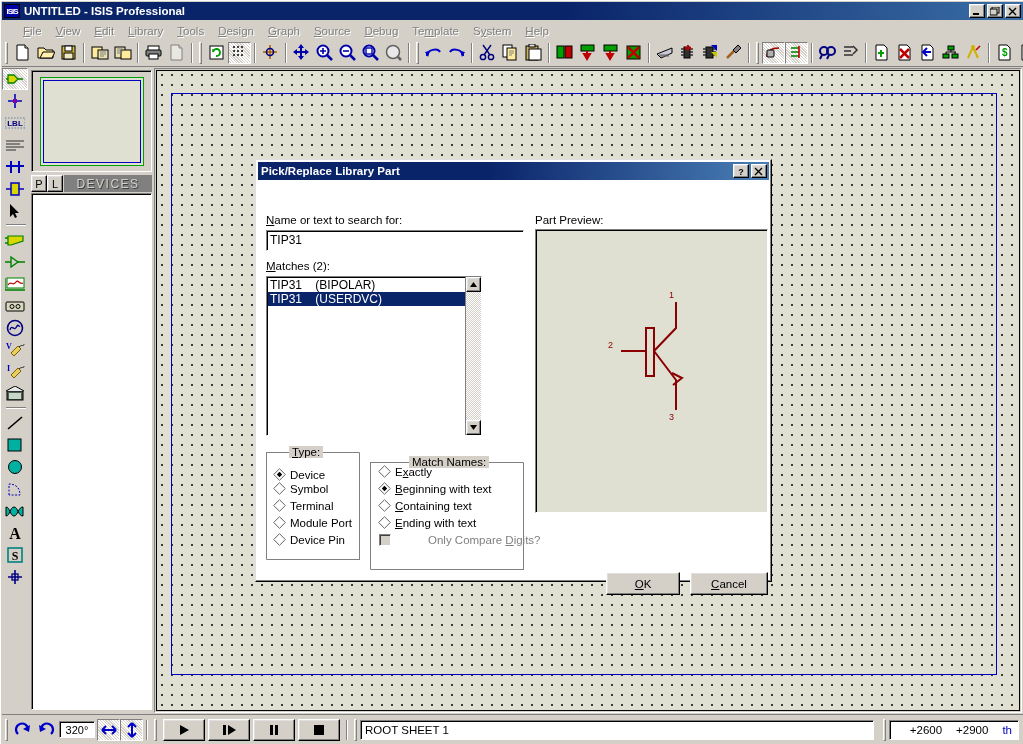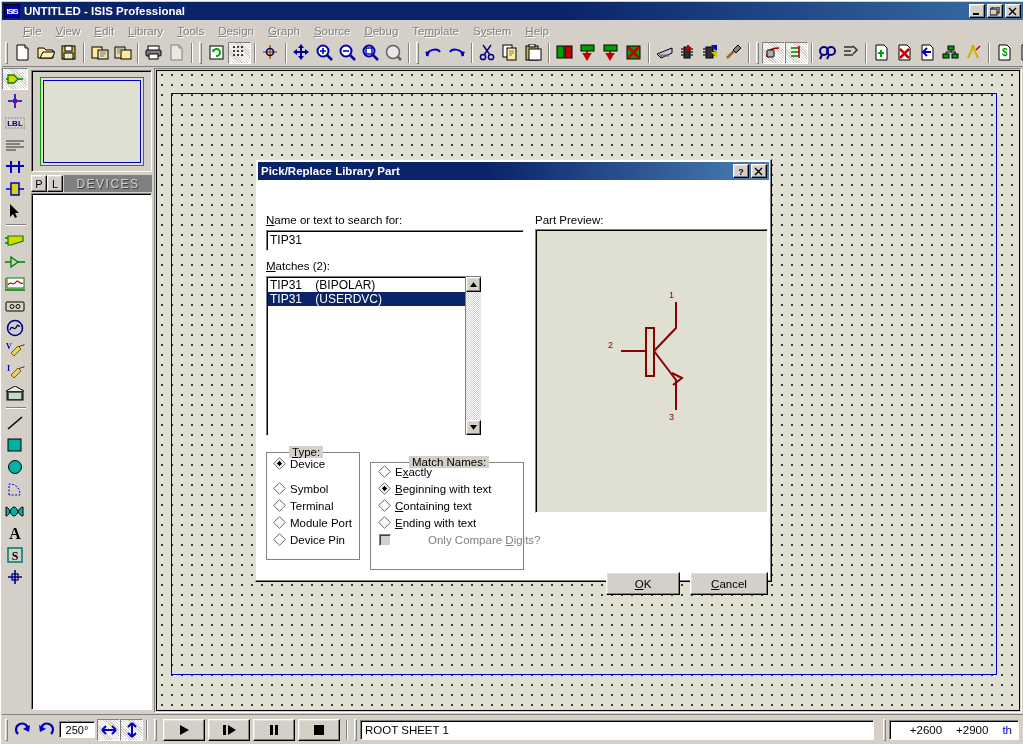--- a/index.html
+++ b/index.html
@@ -959,21 +959,21 @@
             <text x="133" y="68">1</text>
             <text x="133" y="190">3</text>
           </g>
         </svg>
       </div>
 
       <div class="groupbox" style="left:8px; top:272px; width:94px; height:108px;">
         <div class="gb-inner"></div>
         <div class="gb-legend" style="left:22px;"><u>T</u>ype:</div>
       </div>
-      <div class="radio-row" style="left:15px; top:277px;justify-content:space-between;">
+      <div class="radio-row" style="left:15px; top:288px;justify-content:space-between;">
         <span class="diamond">
           <svg width="13" height="13">
               <path d="M6.5,0.5 L12.5,6.5 L6.5,12.5 L0.5,6.5 Z" fill="#fff" stroke="#808080"></path>
               <path d="M6.5,1.5 L11.5,6.5 L6.5,11.5 L1.5,6.5 Z" fill="#fff" stroke="#dfdfdf"></path>
               <path d="M6.5,3.8 L9.2,6.5 L6.5,9.2 L3.8,6.5 Z" fill="#000"></path>
             </svg>
         </span>
         <span>Device</span>
       </div>
       <div class="radio-row" style="left:15px; top:302px;">
@@ -1076,21 +1076,21 @@
           <path d="M4,13 A6,6 0 1 1 14,9" fill="none" stroke="#0000c8" stroke-width="2.2"></path>
           <path d="M16,4 L15,11 L9,8 Z" fill="#0000c8"></path>
         </svg>
     </div>
     <div class="tb-btn">
       <svg width="18" height="18">
           <path d="M14,13 A6,6 0 1 0 4,9" fill="none" stroke="#0000c8" stroke-width="2.2"></path>
           <path d="M2,4 L3,11 L9,8 Z" fill="#0000c8"></path>
         </svg>
     </div>
-    <div class="rot-field">250°</div>
+    <div class="rot-field">320°</div>
     <div class="tb-btn pressed">
       <svg width="16" height="14">
           <path d="M1,7 h14 M1,7 L5,3 M1,7 L5,11 M15,7 L11,3 M15,7 L11,11" stroke="#0000c8" stroke-width="2" fill="none"></path>
         </svg>
     </div>
     <div class="tb-btn pressed">
       <svg width="14" height="16">
           <path d="M7,1 v14 M7,1 L3,5 M7,1 L11,5 M7,15 L3,11 M7,15 L11,11" stroke="#0000c8" stroke-width="2" fill="none"></path>
         </svg>
     </div>

